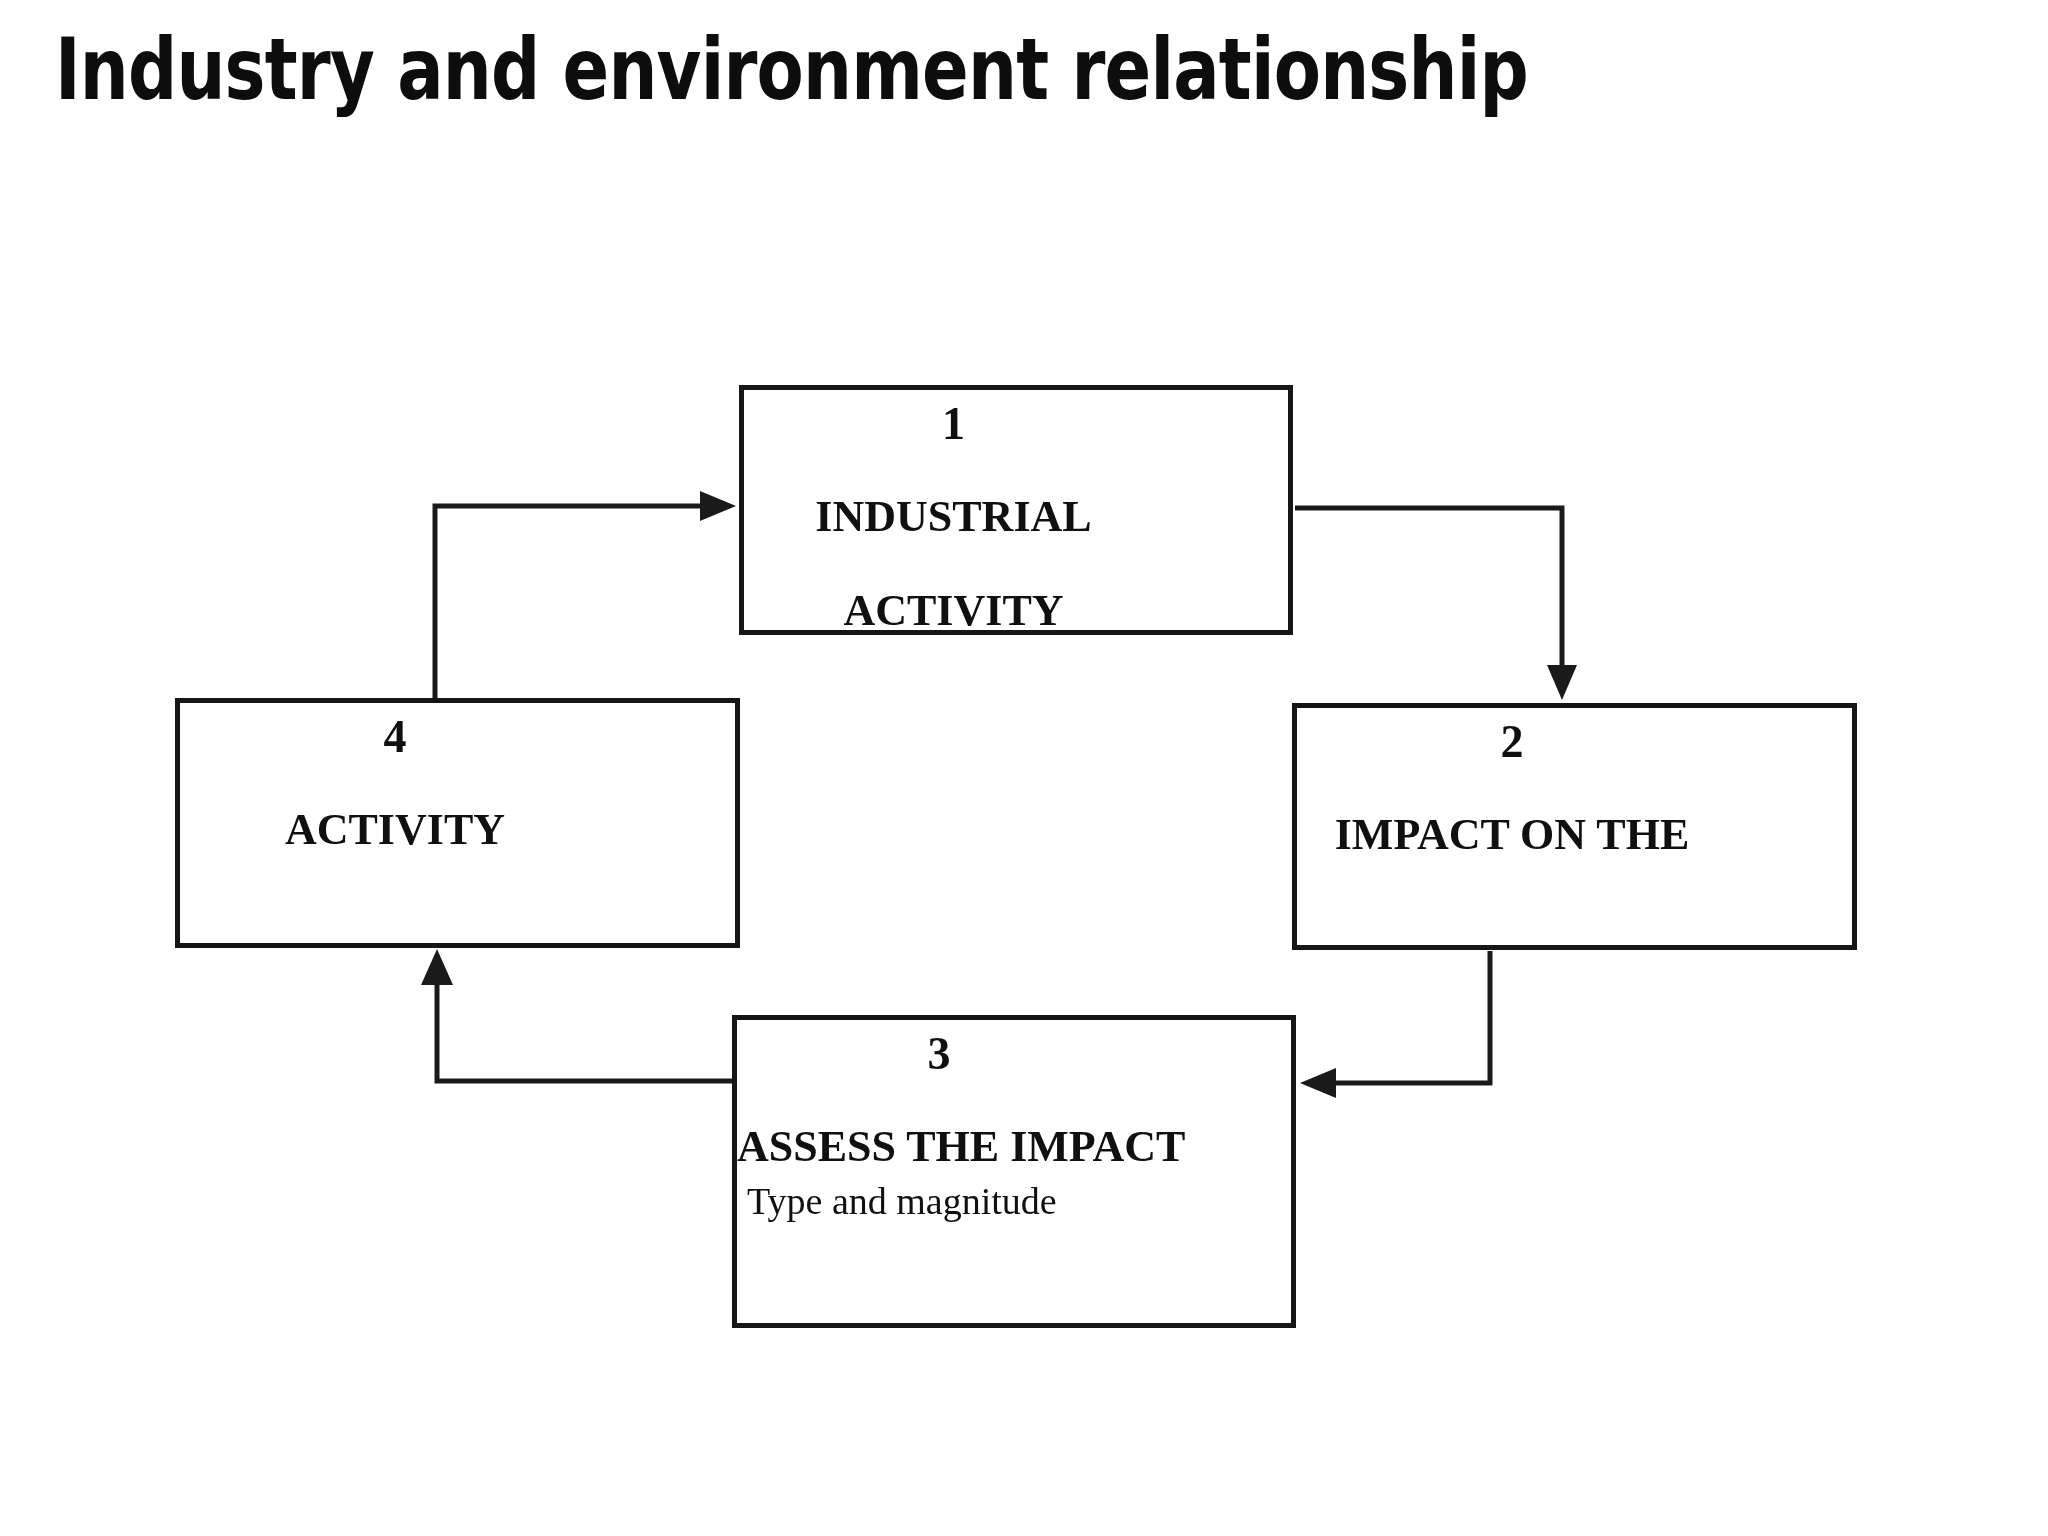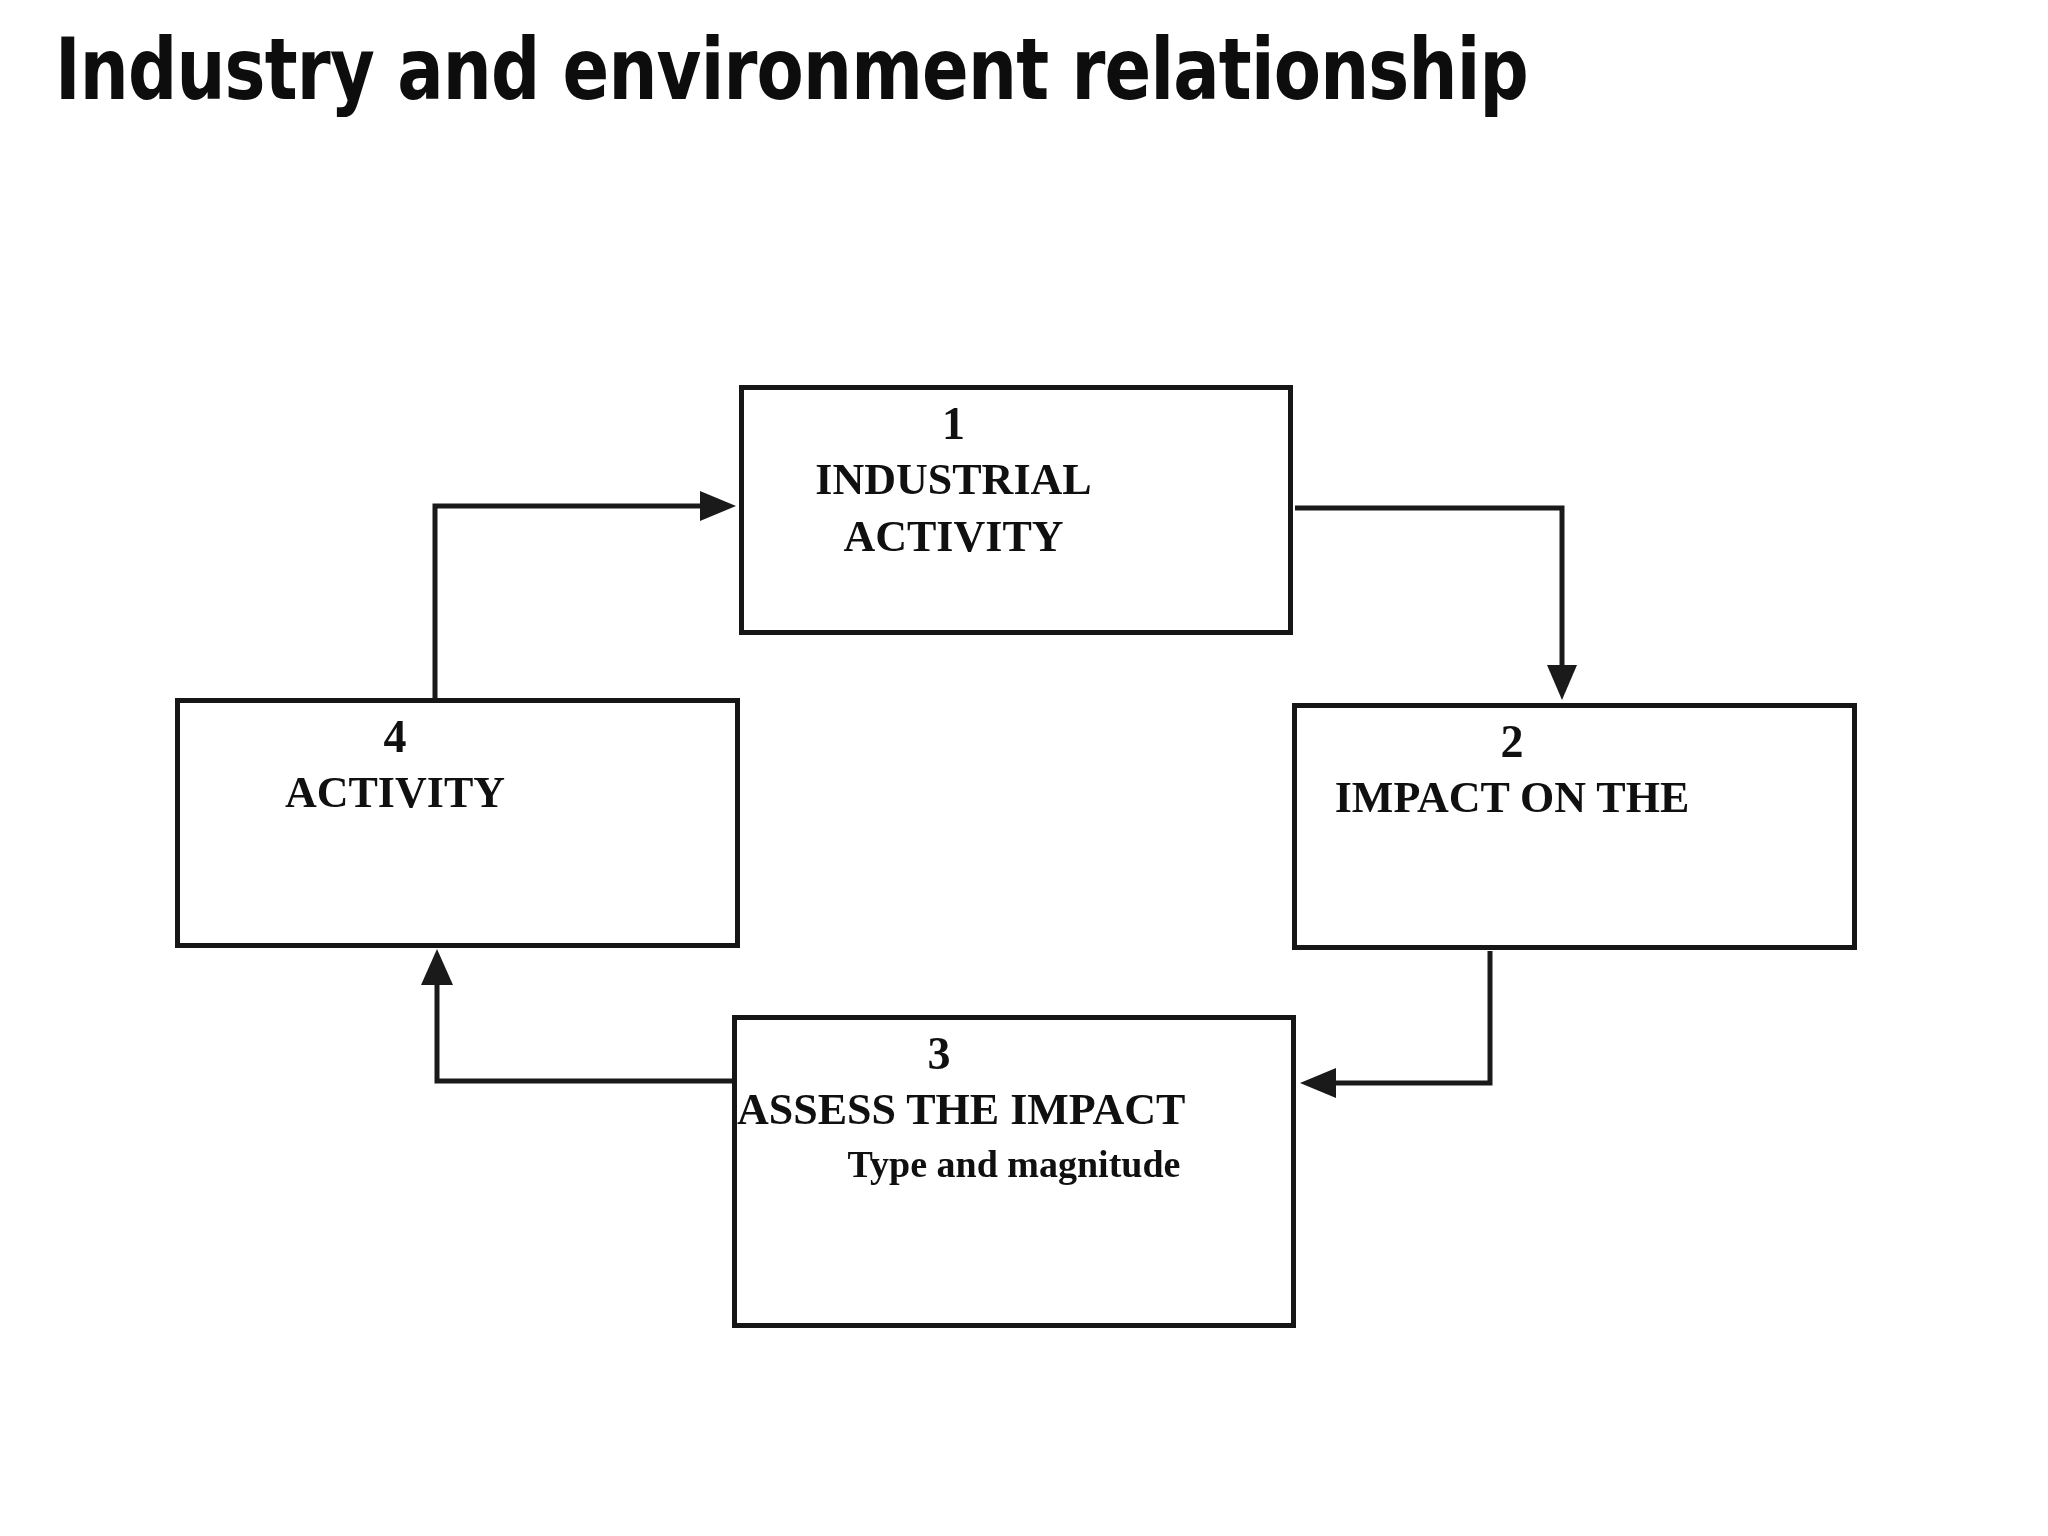--- a/index.html
+++ b/index.html
@@ -65,27 +65,28 @@
     padding-top: 8px;
     font-size: 46px;
     font-weight: bold;
     line-height: 1.15;
   }
   .cap-line {
     font-size: 44px;
     font-weight: bold;
     line-height: 1.3;
     white-space: nowrap;
+    margin-top: 37px;
   }
   .detail-line {
     font-size: 38px;
-    font-weight: bold;
+    font-weight: normal;
     line-height: 1.4;
-    text-align: center;
-    padding-left: 0;
+    text-align: left;
+    padding-left: 10px;
     white-space: nowrap;
   }
 </style>
 </head>
 <body>
 
 <div class="canvas">
 
   <div class="slide-title">Industry and environment relationship</div>
 

